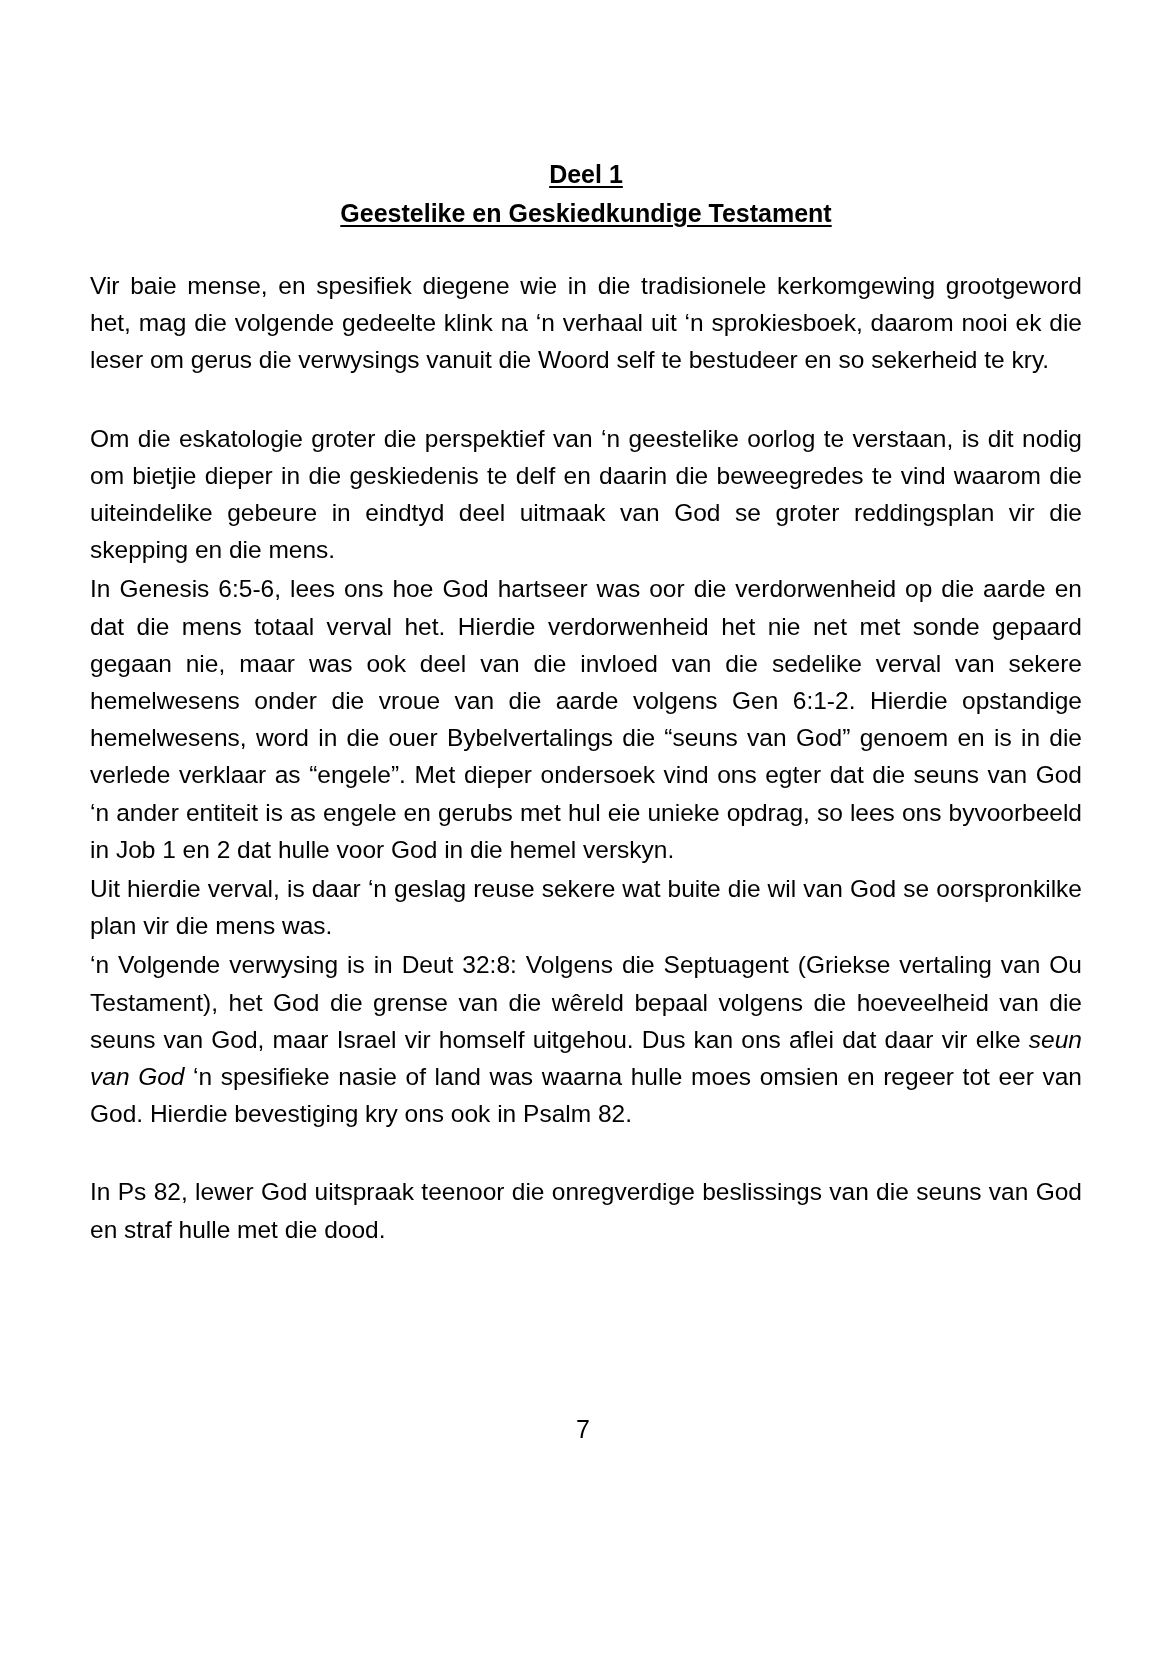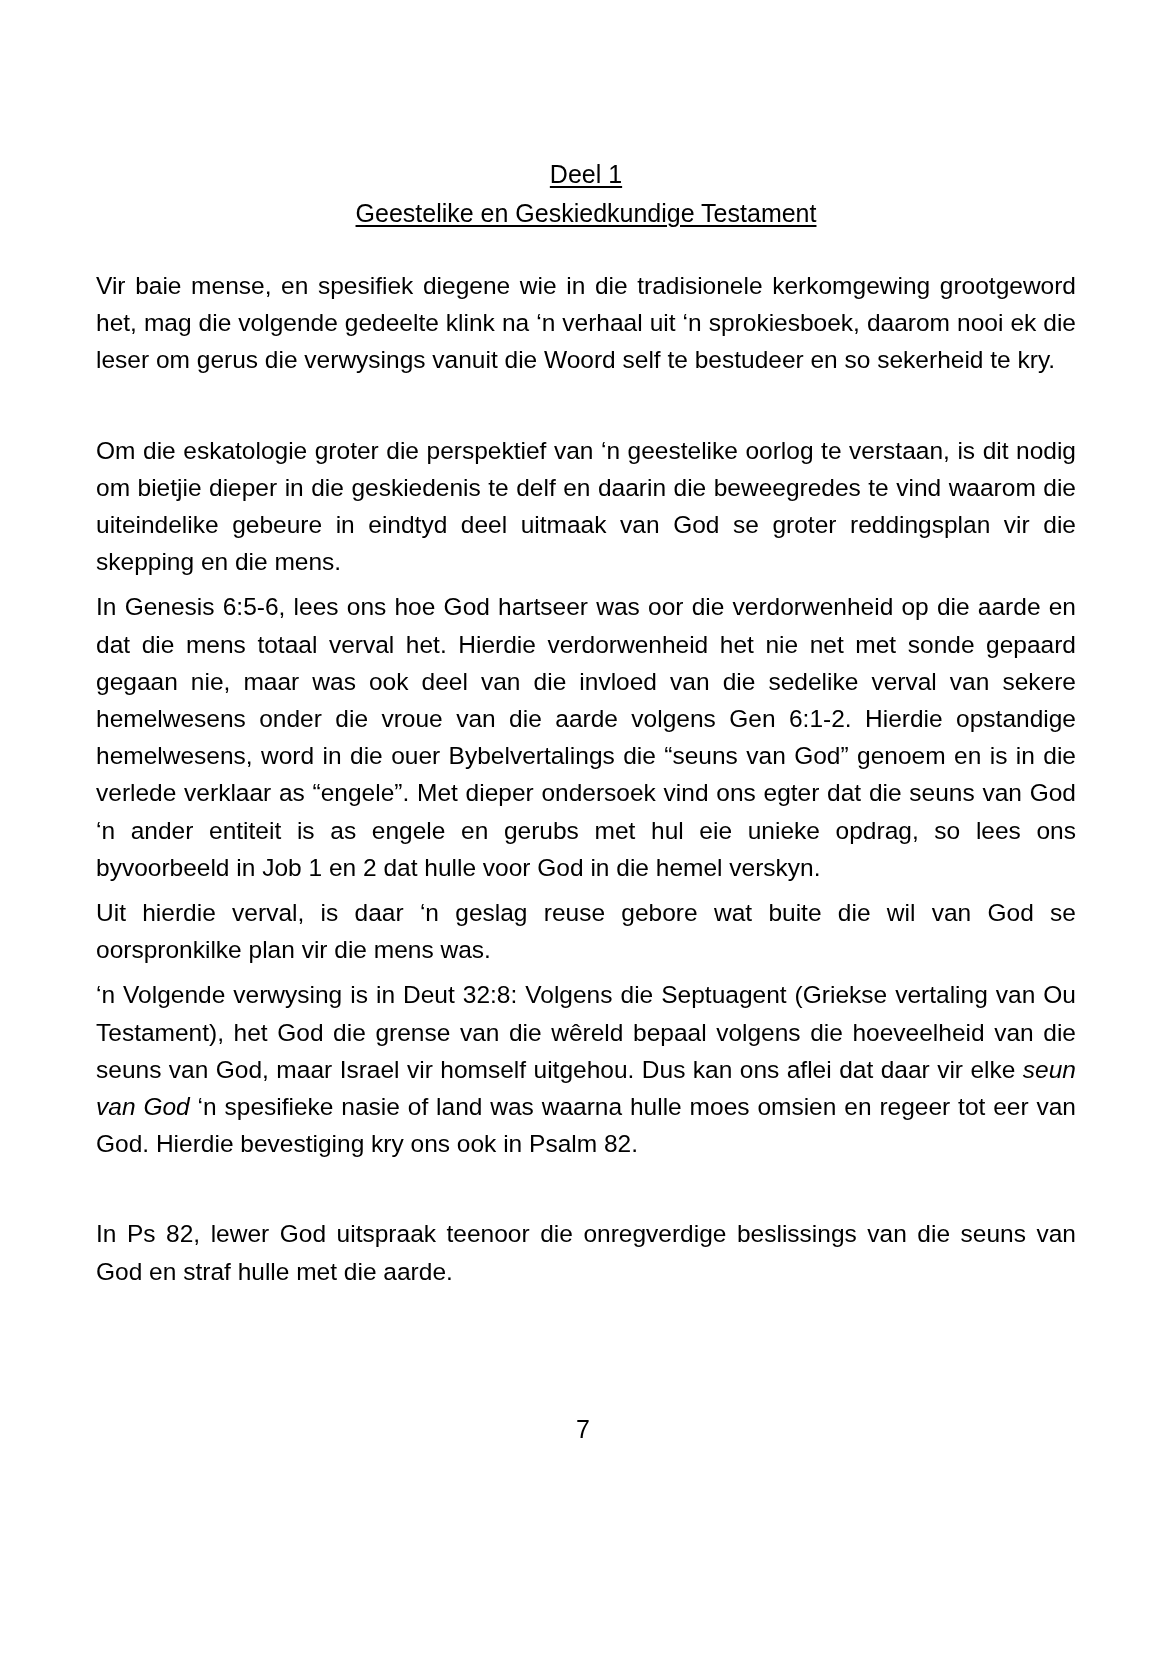--- a/index.html
+++ b/index.html
@@ -16,37 +16,37 @@
       color: #000000;
     }
     .page {
       position: absolute;
       left: 88px;
       top: 155px;
       width: 996px;
     }
     .heading {
       text-align: center;
-      font-weight: normal;
+      font-weight: bold;
       font-size: 25px;
       line-height: 39px;
       margin: 0;
     }
     .heading span {
       text-decoration: underline;
       text-decoration-thickness: 2px;
       text-underline-offset: 3px;
     }
     .body-text {
       margin-top: 34px;
       font-size: 24.5px;
       line-height: 37.2px;
     }
     .para {
-      margin: 8px;
+      margin: 2px;
       text-align: justify;
       text-align-last: left;
     }
     .gap {
       height: 37px;
     }
     .para em {
       font-style: italic;
     }
     .page-number {
@@ -68,20 +68,20 @@
   </h1>
   <h2 class="heading">
     <span>Geestelike en Geskiedkundige Testament</span>
   </h2>
 
   <div class="body-text">
     <p class="para">Vir baie mense, en spesifiek diegene wie in die tradisionele kerkomgewing grootgeword het, mag die volgende gedeelte klink na ‘n verhaal uit ‘n sprokiesboek, daarom nooi ek die leser om gerus die verwysings vanuit die Woord self te bestudeer en so sekerheid te kry.</p>
     <div class="gap"></div>
     <p class="para">Om die eskatologie groter die perspektief van ‘n geestelike oorlog te verstaan, is dit nodig om bietjie dieper in die geskiedenis te delf en daarin die beweegredes te vind waarom die uiteindelike gebeure in eindtyd deel uitmaak van God se groter reddingsplan vir die skepping en die mens.</p>
     <p class="para">In Genesis 6:5-6, lees ons hoe God hartseer was oor die verdorwenheid op die aarde en dat die mens totaal verval het. Hierdie verdorwenheid het nie net met sonde gepaard gegaan nie, maar was ook deel van die invloed van die sedelike verval van sekere hemelwesens onder die vroue van die aarde volgens Gen 6:1-2. Hierdie opstandige hemelwesens, word in die ouer Bybelvertalings die “seuns van God” genoem en is in die verlede verklaar as “engele”.  Met dieper ondersoek vind ons egter dat die seuns van God ‘n ander entiteit is as engele en gerubs met hul eie unieke opdrag, so lees ons byvoorbeeld in Job 1 en 2 dat hulle voor God in die hemel verskyn.</p>
-    <p class="para">Uit hierdie verval, is daar ‘n geslag reuse gebore wat buite die wil van God se oorspronkilke plan vir die mens was.</p>
+    <p class="para">Uit hierdie verval, is daar ‘n geslag reuse sekere wat buite die wil van God se oorspronkilke plan vir die mens was.</p>
     <p class="para"><span> ‘n Volgende verwysing is in Deut 32:8: Volgens die Septuagent (Griekse vertaling van Ou Testament), het God die grense van die wêreld bepaal volgens die hoeveelheid van die seuns van God, maar Israel vir homself uitgehou. Dus kan ons aflei dat daar vir elke </span><em>seun van God</em><span> ‘n spesifieke nasie of land was waarna hulle moes omsien en regeer tot eer van God. Hierdie bevestiging kry ons ook in Psalm 82.</span></p>
     <div class="gap"></div>
-    <p class="para">In Ps 82, lewer God uitspraak teenoor die onregverdige beslissings van die seuns van God en straf hulle met die aarde.</p>
+    <p class="para">In Ps 82, lewer God uitspraak teenoor die onregverdige beslissings van die seuns van God en straf hulle met die dood.</p>
   </div>
 </div>
 
 <div class="page-number">7</div>
 
 </body></html>

